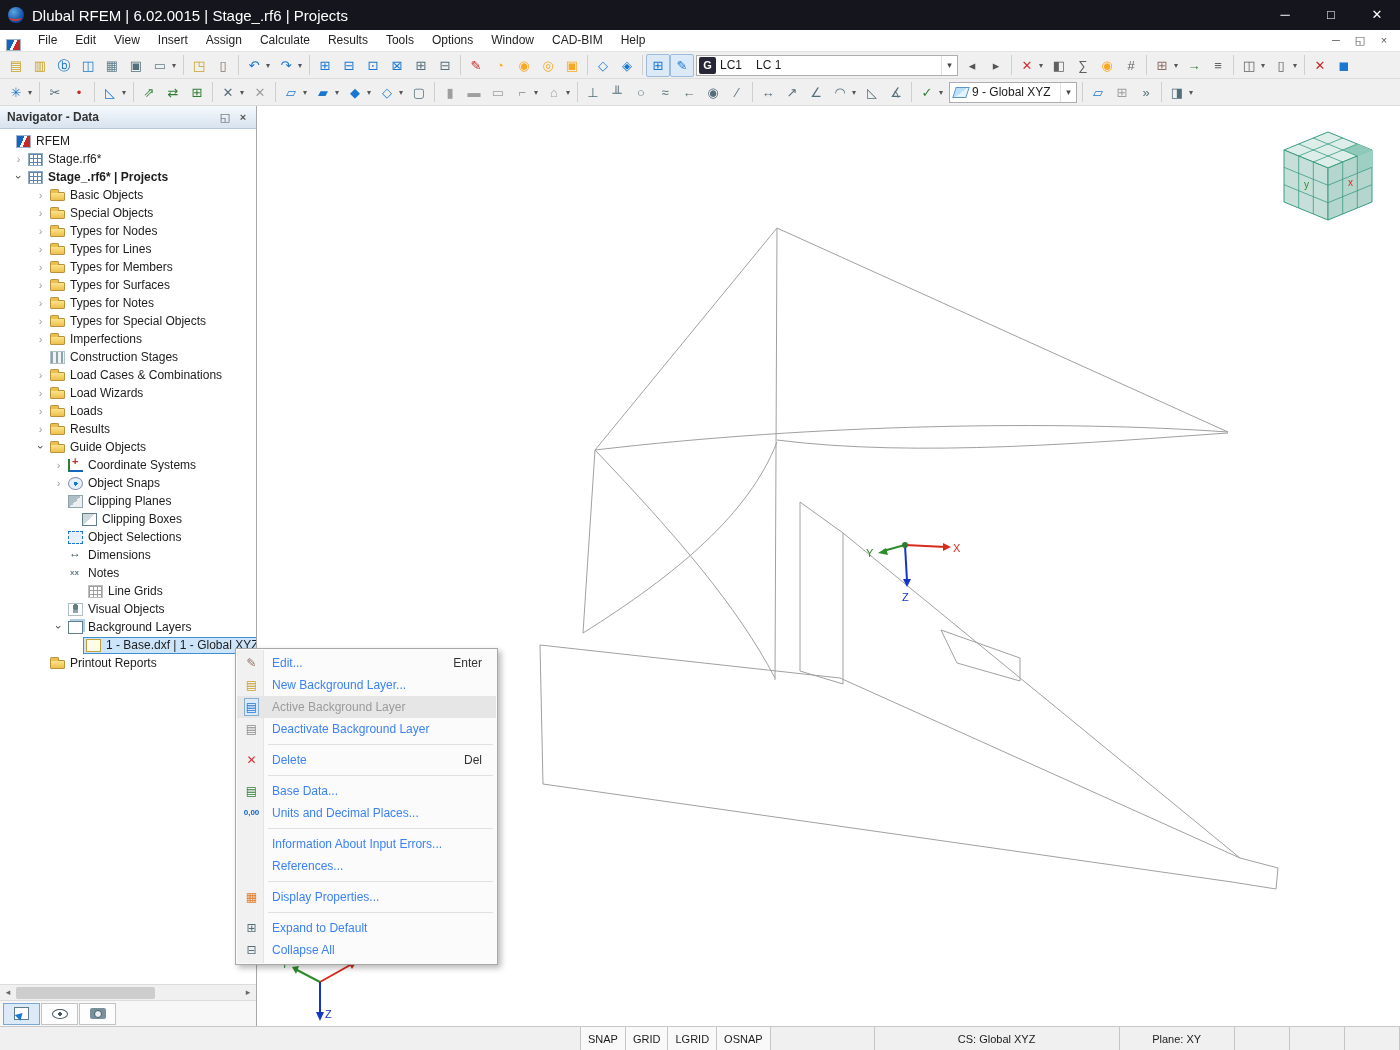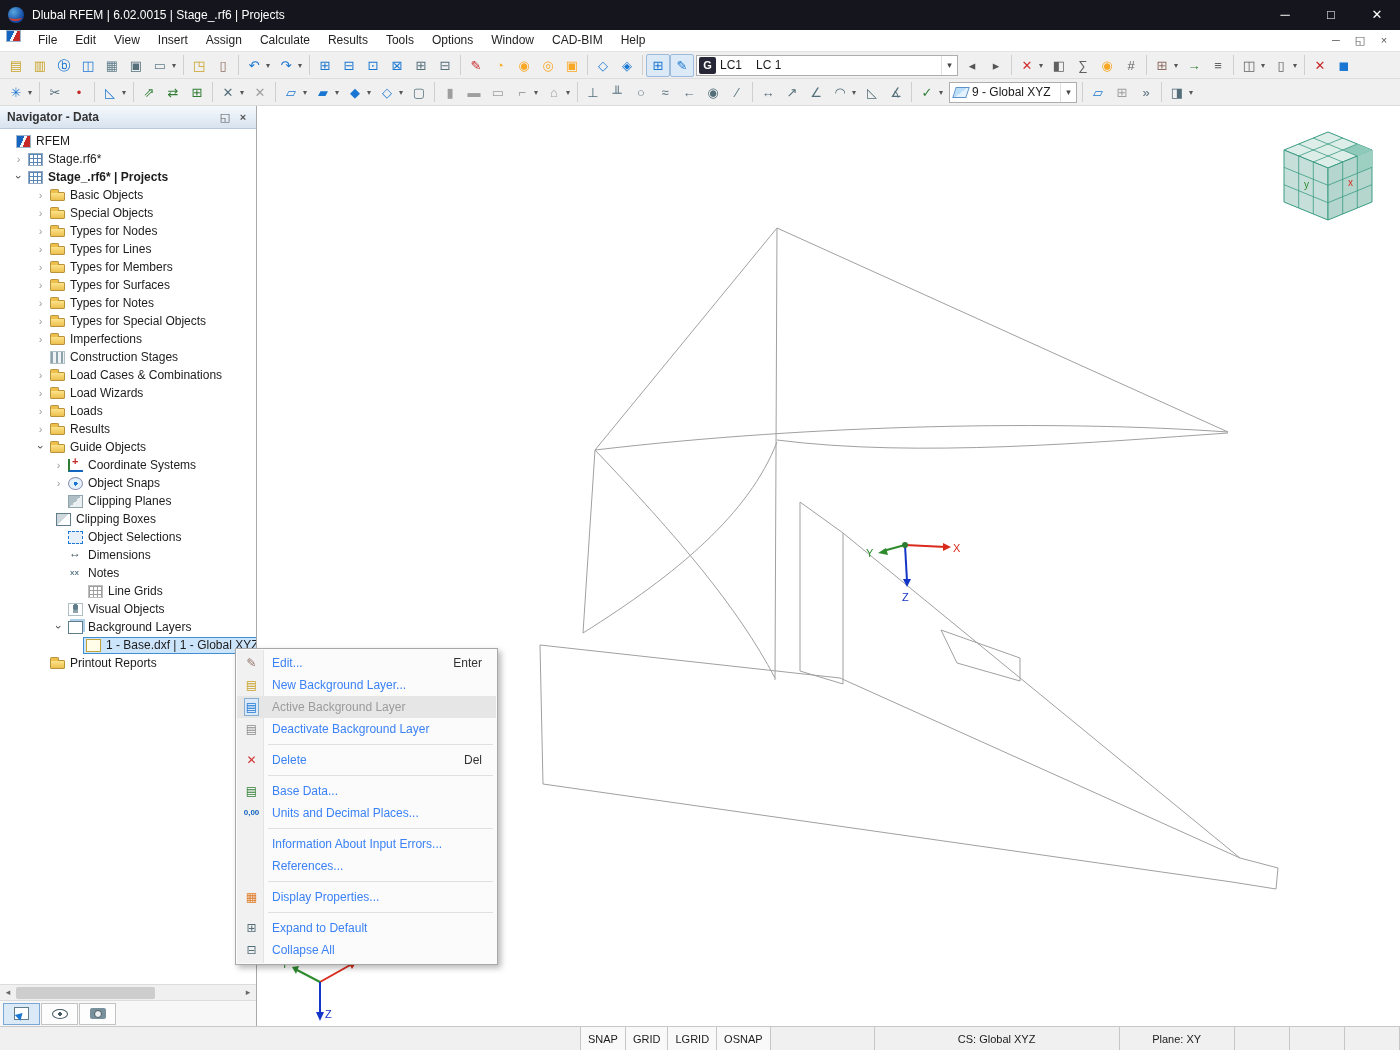--- a/index.html
+++ b/index.html
@@ -6,26 +6,26 @@
   html,body { width:1400px; height:1050px; overflow:hidden; background:#fff;
     font-family:"Liberation Sans","DejaVu Sans",sans-serif; font-size:12px; color:#1c1c1c; }
   button { background:none; border:none; font:inherit; color:inherit; padding:0; }
 
   
   .titlebar { height:30px; background:#15151e; color:#fff; display:flex; align-items:center; }
   .app-icon { width:16px; height:16px; margin:0 8px 0 8px; border-radius:50%;
     background:radial-gradient(circle at 35% 30%, #5aa7e0, #0d47a1 70%); position:relative; flex:none; }
   .app-icon::after { content:""; position:absolute; left:1px; top:7px; width:13px; height:5px;
     border-radius:50%; border-bottom:2px solid #d23b2e; }
-  .title-text { font-size:12px; color:#fff; }
+  .title-text { font-size:15px; color:#fff; }
   .tb-spacer { flex:1; }
   .win-btn { width:46px; height:30px; color:#fff; text-align:center; line-height:30px; font-size:13px; }
 
   
-  .menubar { height:22px; background:#ffffff; border-bottom:1px solid #e3e3e3; display:flex; align-items:flex-start; }
+  .menubar { height:22px; background:#ffffff; border-bottom:1px solid #e3e3e3; display:flex; align-items:flex-end; }
   .menu-logo { width:15px; height:12px; margin:0 8px 0 6px; flex:none;
     background:linear-gradient(115deg,#1565c0 42%,#f5f5f5 42%,#f5f5f5 58%,#c62828 58%); border:1px solid #9db5cc; }
   .menu-item { padding:0 9px; line-height:21px; color:#222; }
   .menu-win-controls { display:flex; margin-right:4px; }
   .mwc { width:24px; text-align:center; color:#555; font-size:11px; line-height:21px; }
 
   
   .toolbar { height:27px; background:#f0f0f0; border-bottom:1px solid #dcdcdc; display:flex; align-items:center; padding:0 4px; }
   .tgroup { display:flex; align-items:center; height:27px; }
   .tbtn { height:23px; display:flex; align-items:center; padding:0 1px; border:1px solid transparent; border-radius:2px; }
@@ -677,21 +677,21 @@
             <span class="tl">Object Snaps</span>
           </span>
         </div>
         <div class="trow" style="padding-left: 52px;">
           <span class="caret"></span>
           <span class="tc">
             <span class="ti ic-clip"></span>
             <span class="tl">Clipping Planes</span>
           </span>
         </div>
-        <div class="trow" style="padding-left: 40px;">
+        <div class="trow" style="padding-left: 66px;">
           <span class="caret"></span>
           <span class="tc">
             <span class="ti ic-box"></span>
             <span class="tl">Clipping Boxes</span>
           </span>
         </div>
         <div class="trow" style="padding-left: 52px;">
           <span class="caret"></span>
           <span class="tc">
             <span class="ti ic-select"></span>

